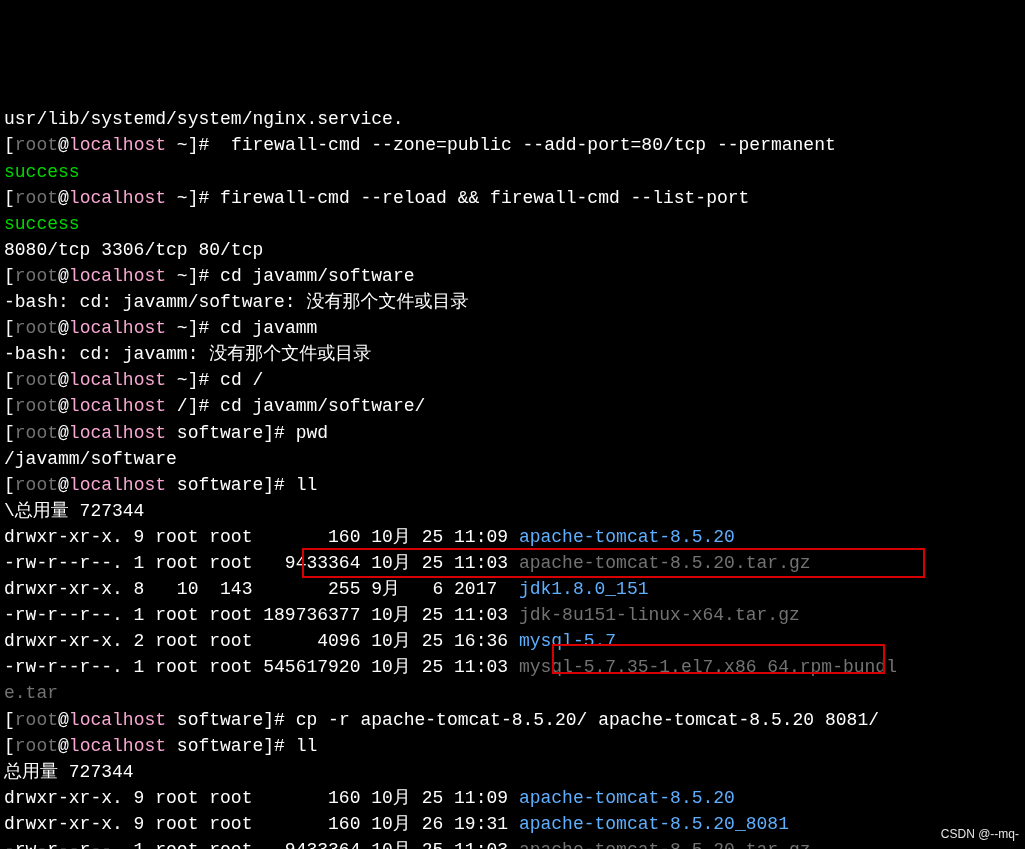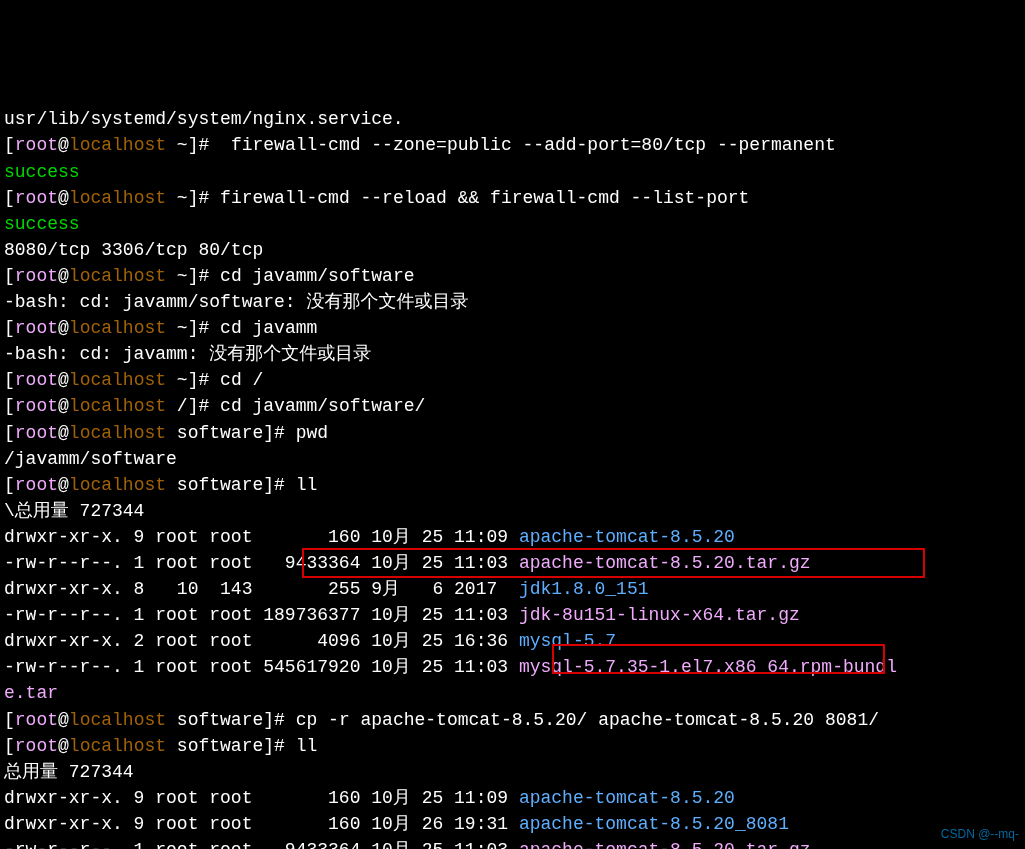--- a/index.html
+++ b/index.html
@@ -11,22 +11,22 @@
   line-height: 1.45;
   padding: 2px 4px;
   width: 1025px;
   height: 849px;
   overflow: hidden;
   position: relative;
   white-space: pre;
 }
 .white { color: #fff; }
 .green { color: #00d700; margin-top: 34px; }
-.red { color: #f0abfc; }
-.magenta { color: #a16207; font-family: Liberation Mono, monospace; }
+.red { color: #737373; }
+.magenta { color: #f9a8d4; font-family: Liberation Mono, monospace; }
 .blue { color: #5fafff; margin-top: 9px; }
 .box1 {
   position: absolute;
   border: 2px solid #d70000;
   left: 302px;
   top: 548px;
   width: 623px;
   height: 30px;
   pointer-events: none;
 }
@@ -36,21 +36,21 @@
   left: 552px;
   top: 644px;
   width: 333px;
   height: 30px;
   pointer-events: none;
 }
 .watermark {
   position: absolute;
   bottom: 6px;
   right: 6px;
-  color: #0369a1;
+  color: #e5e5e5;
   font-size: 12px;
   font-family: sans-serif;
 }
 </style>
 </head>
 <body>
 
 
 
 <div id="terminal"><div><span class="white">usr/lib/systemd/system/nginx.service.</span></div><div><span class="white">[</span><span class="red">root</span><span class="white">@</span><span class="magenta">localhost</span><span class="white"> ~</span><span class="white">]# </span><span class="white"> firewall-cmd --zone=public --add-port=80/tcp --permanent</span></div><div><span class="green">success</span></div><div><span class="white">[</span><span class="red">root</span><span class="white">@</span><span class="magenta">localhost</span><span class="white"> ~</span><span class="white">]# </span><span class="white">firewall-cmd --reload &amp;&amp; firewall-cmd --list-port</span></div><div><span class="green">success</span></div><div><span class="white">8080/tcp 3306/tcp 80/tcp</span></div><div><span class="white">[</span><span class="red">root</span><span class="white">@</span><span class="magenta">localhost</span><span class="white"> ~</span><span class="white">]# </span><span class="white">cd javamm/software</span></div><div><span class="white">-bash: cd: javamm/software: 没有那个文件或目录</span></div><div><span class="white">[</span><span class="red">root</span><span class="white">@</span><span class="magenta">localhost</span><span class="white"> ~</span><span class="white">]# </span><span class="white">cd javamm</span></div><div><span class="white">-bash: cd: javamm: 没有那个文件或目录</span></div><div><span class="white">[</span><span class="red">root</span><span class="white">@</span><span class="magenta">localhost</span><span class="white"> ~</span><span class="white">]# </span><span class="white">cd /</span></div><div><span class="white">[</span><span class="red">root</span><span class="white">@</span><span class="magenta">localhost</span><span class="white"> /</span><span class="white">]# </span><span class="white">cd javamm/software/</span></div><div><span class="white">[</span><span class="red">root</span><span class="white">@</span><span class="magenta">localhost</span><span class="white"> software</span><span class="white">]# </span><span class="white">pwd</span></div><div><span class="white">/javamm/software</span></div><div><span class="white">[</span><span class="red">root</span><span class="white">@</span><span class="magenta">localhost</span><span class="white"> software</span><span class="white">]# </span><span class="white">ll</span></div><div><span class="white">\总用量 727344</span></div><div><span class="white">drwxr-xr-x. 9 root root       160 10月 25 11:09 </span><span class="blue">apache-tomcat-8.5.20</span></div><div><span class="white">-rw-r--r--. 1 root root   9433364 10月 25 11:03 </span><span class="red">apache-tomcat-8.5.20.tar.gz</span></div><div><span class="white">drwxr-xr-x. 8   10  143       255 9月   6 2017  </span><span class="blue">jdk1.8.0_151</span></div><div><span class="white">-rw-r--r--. 1 root root 189736377 10月 25 11:03 </span><span class="red">jdk-8u151-linux-x64.tar.gz</span></div><div><span class="white">drwxr-xr-x. 2 root root      4096 10月 25 16:36 </span><span class="blue">mysql-5.7</span></div><div><span class="white">-rw-r--r--. 1 root root 545617920 10月 25 11:03 </span><span class="red">mysql-5.7.35-1.el7.x86_64.rpm-bundl</span></div><div><span class="red">e.tar</span></div><div><span class="white">[</span><span class="red">root</span><span class="white">@</span><span class="magenta">localhost</span><span class="white"> software</span><span class="white">]# </span><span class="white">cp -r apache-tomcat-8.5.20/ apache-tomcat-8.5.20 8081/</span></div><div><span class="white">[</span><span class="red">root</span><span class="white">@</span><span class="magenta">localhost</span><span class="white"> software</span><span class="white">]# </span><span class="white">ll</span></div><div><span class="white">总用量 727344</span></div><div><span class="white">drwxr-xr-x. 9 root root       160 10月 25 11:09 </span><span class="blue">apache-tomcat-8.5.20</span></div><div><span class="white">drwxr-xr-x. 9 root root       160 10月 26 19:31 </span><span class="blue">apache-tomcat-8.5.20_8081</span></div><div><span class="white">-rw-r--r--. 1 root root   9433364 10月 25 11:03 </span><span class="red">apache-tomcat-8.5.20.tar.gz</span></div></div>

